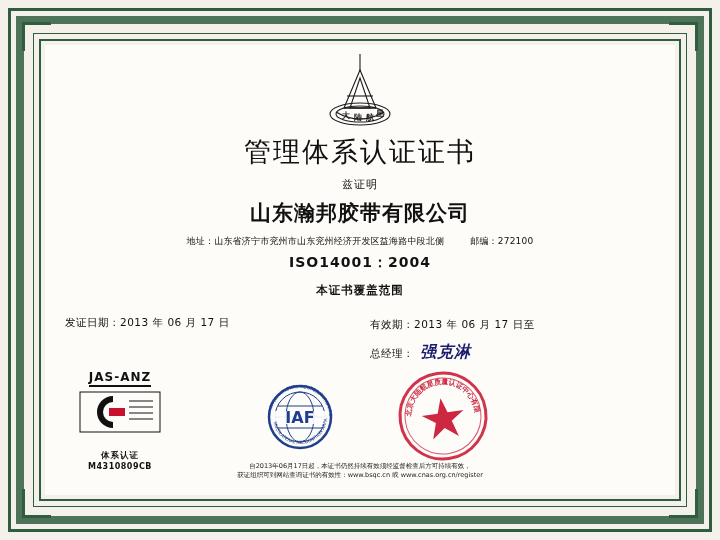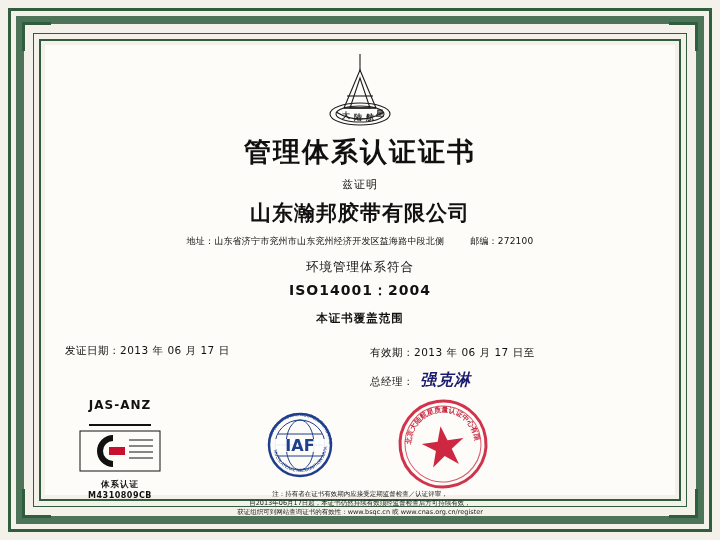--- a/index.html
+++ b/index.html
@@ -82,21 +82,21 @@
   .emblem {
     margin: 2px auto 0;
     width: 120px;
     height: 78px;
     position: relative;
   }
 
   .title {
     font-family: "DejaVu Sans", "Liberation Sans", sans-serif;
     font-size: 27px;
-    font-weight: bold;
+    font-weight: normal;
     letter-spacing: 2px;
     color: #101010;
     margin-top: 4px;
   }
   .subtitle {
     font-size: 11px;
     margin-top: 7px;
     letter-spacing: 1px;
   }
   .company {
@@ -189,32 +189,32 @@
     top: 0;
     width: 120px;
     text-align: center;
   }
   .jasanz .jas-title {
     font-size: 12px;
     font-weight: bold;
     letter-spacing: 1px;
     border-bottom: 2px solid #111;
     display: inline-block;
-    padding-bottom: 12px;
+    padding-bottom: 1px;
   }
   .jas-mark {
     width: 82px;
     height: 42px;
     margin: 4px auto 0;
     position: relative;
   }
   .jasanz .jas-sub {
     font-size: 8.5px;
     font-weight: bold;
-    margin-top: 7px;
+    margin-top: 17px;
     letter-spacing: 1px;
   }
   .jasanz .jas-code {
     font-size: 8px;
     font-weight: bold;
     letter-spacing: .5px;
   }
 
   .iaf {
     position: absolute;
@@ -288,21 +288,20 @@
     </div>
 
     <div class="title">管理体系认证证书</div>
     <div class="subtitle">兹证明</div>
     <div class="company">山东瀚邦胶带有限公司</div>
 
     <div class="addr-line">
       <span>地址：</span><span>山东省济宁市兖州市山东兖州经济开发区益海路中段北侧</span><span class="postal"><span>邮编：</span><span>272100</span></span>
     </div>
 
-    <div class="conform">环境管理体系符合</div>
     <div class="standard">ISO14001：2004</div>
     <div class="scope-label">本证书覆盖范围</div>
 
     <div class="dates">
       <div class="issue-date">
         <span>发证日期：</span><span>2013 年 06 月 17 日</span>
       </div>
       <div class="validity">
         <div><span>有效期：</span><span>2013 年 06 月 17 日至</span></div>
       </div>
@@ -362,19 +361,18 @@
             <text class="seal-text" font-family="DejaVu Sans, sans-serif" opacity="0.9">
               <textPath href="#sealPath" startOffset="4%">北京大陆航星质量认证中心有限公司</textPath>
             </text>
             <polygon points="75,30 80,45 96,45 83,54 88,70 75,60 62,70 67,54 54,45 70,45" fill="#c8102e" opacity="0.9"></polygon>
           </g>
         </svg>
       </div>
     </div>
 
     <div class="fineprint">
-      <div>注：持有者在证书有效期内应接受定期监督检查／认证评审，</div>
       <div>自2013年06月17日起，本证书仍然持续有效须经监督检查后方可持续有效，</div>
       <div>获证组织可到网站查询证书的有效性：www.bsqc.cn 或 www.cnas.org.cn/register</div>
     </div>
 
   </div>
 </div>
 
 </body></html>

